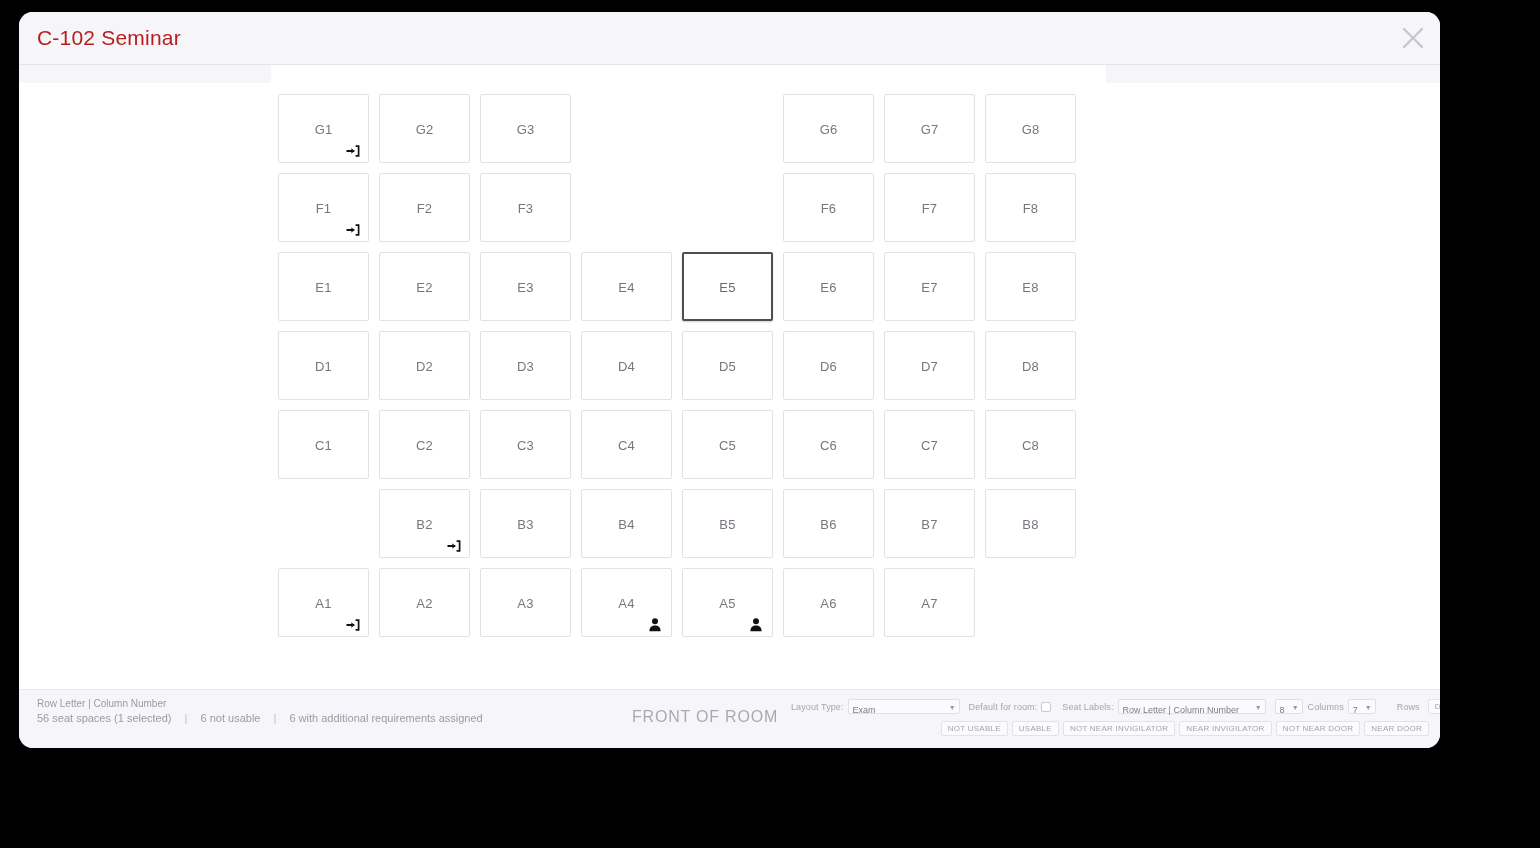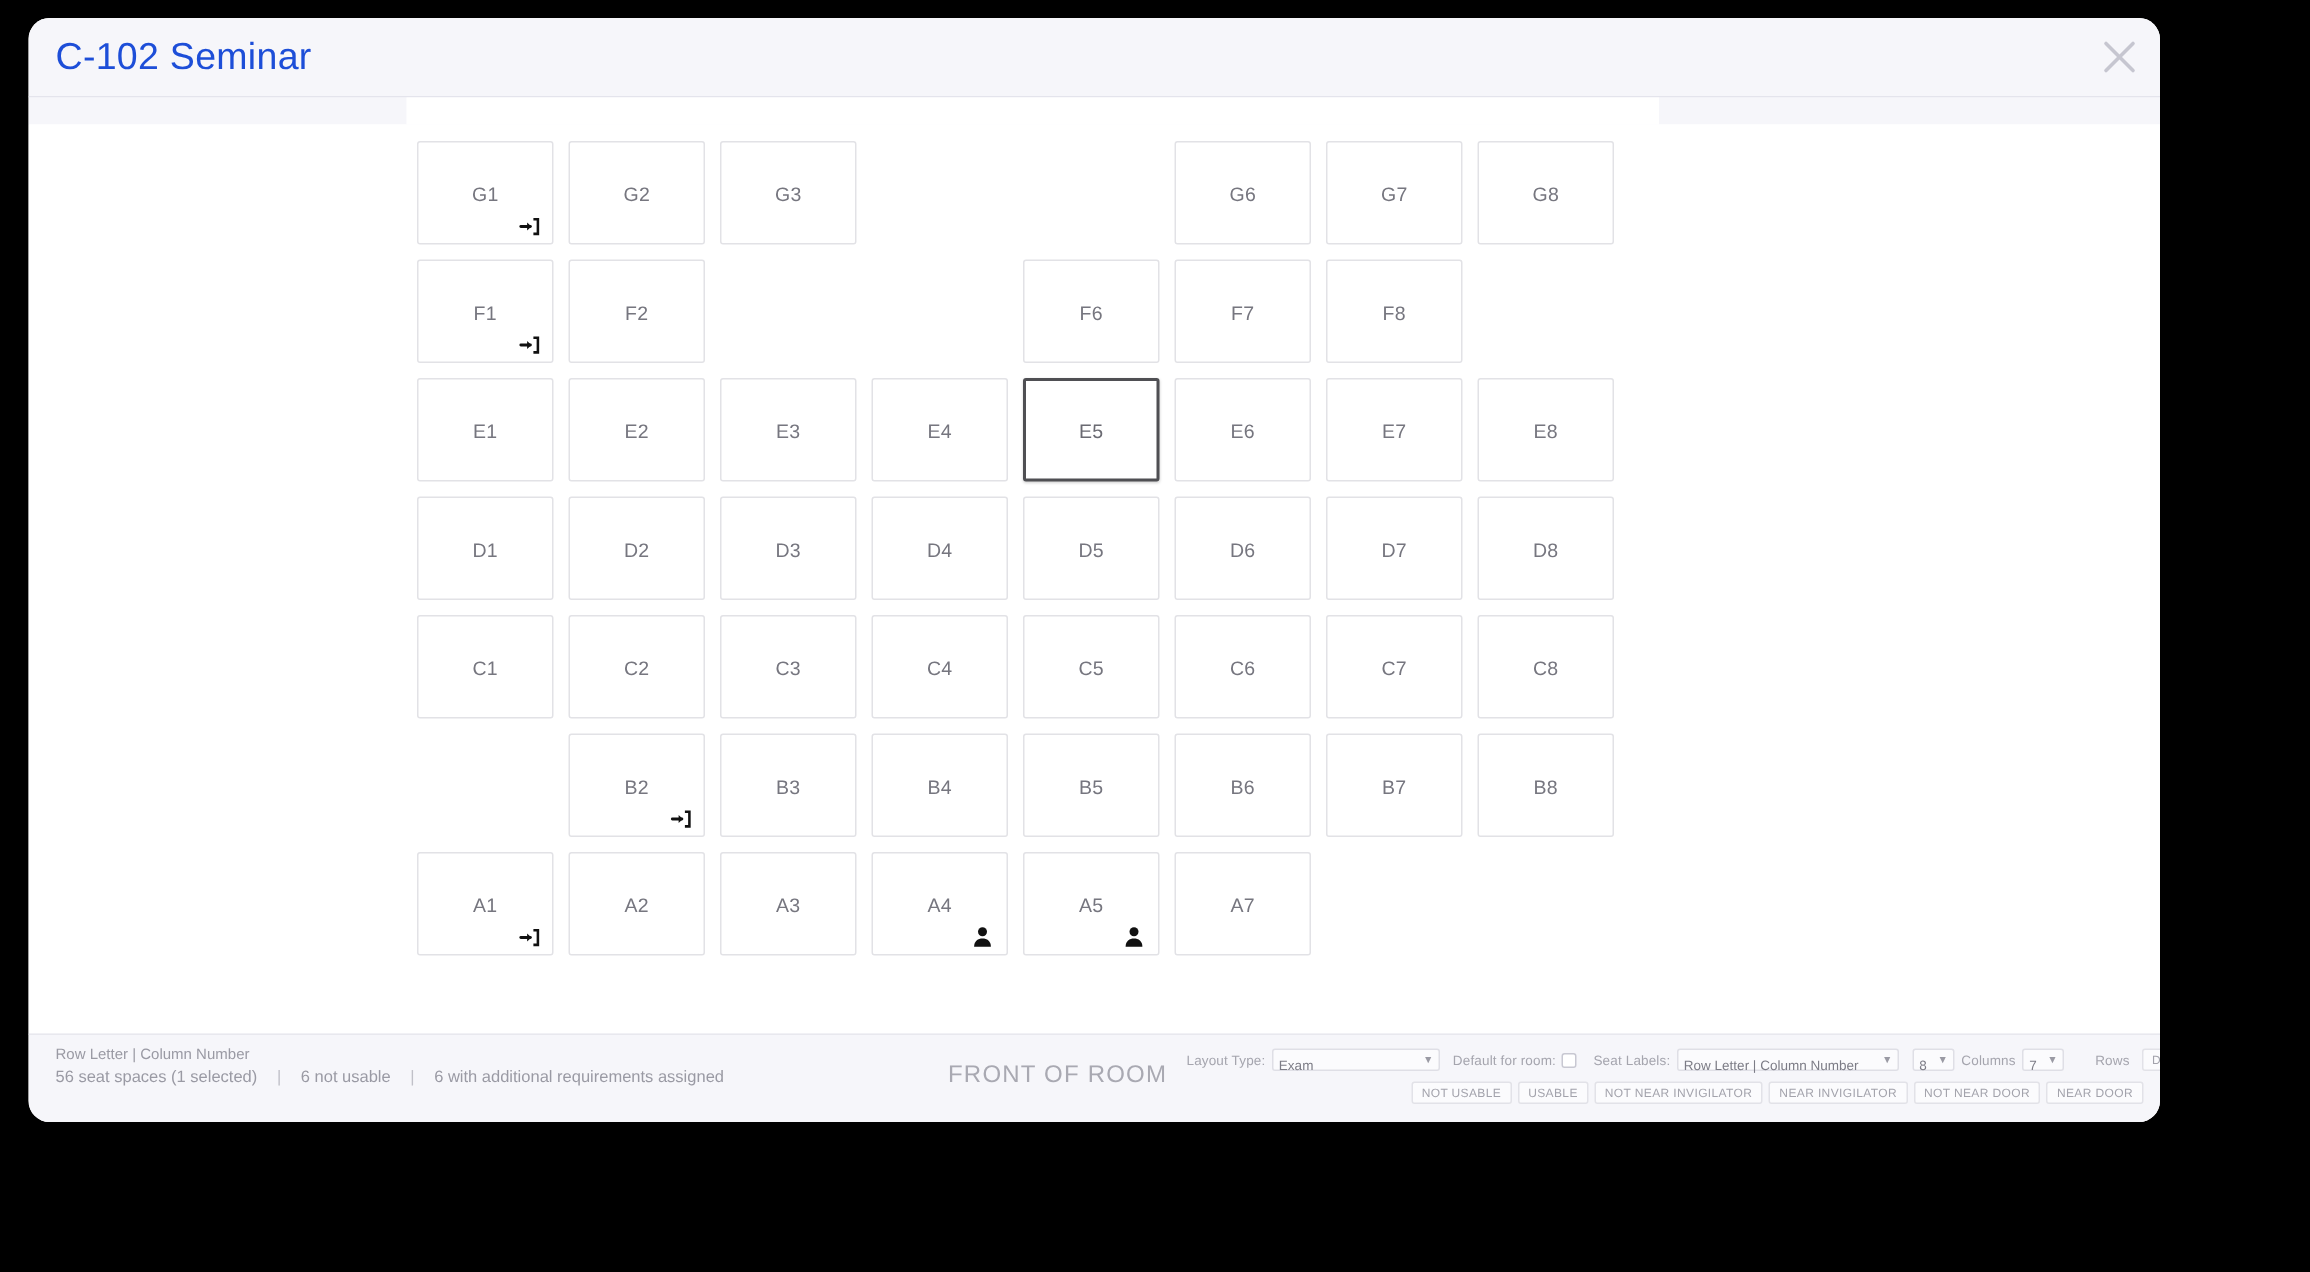--- a/index.html
+++ b/index.html
@@ -39,22 +39,22 @@
     position: relative;
     height: 52px;
     flex: 0 0 52px;
     background: #f6f6fa;
     border-bottom: 1px solid #e4e4ec;
     display: flex;
     align-items: center;
   }
   .dialog-title {
     margin-left: 18px;
-    font-size: 25px;
-    color: #1d4ed8;
+    font-size: 21px;
+    color: #b91c1c;
     font-weight: 400;
     letter-spacing: 0.2px;
     white-space: nowrap;
   }
   .close-btn {
     position: absolute;
     right: 10px;
     top: 9px;
     width: 34px;
     height: 34px;
@@ -330,20 +330,25 @@
                     <path d="M10.6 3.1 L13.6 3.1 L13.6 12.9 L10.6 12.9" fill="none" stroke="#111" stroke-width="1.7" stroke-linejoin="miter"></path>
                   </svg>
                 </div>
               </div>
             </div>
             <div class="seat-cell">
               <div class="seat">
                 <div class="seat-label">F2</div>
               </div>
             </div>
+            <div class="seat-cell">
+              <div class="seat">
+                <div class="seat-label">F3</div>
+              </div>
+            </div>
             <div class="seat-empty"></div>
             <div class="seat-empty"></div>
             <div class="seat-cell">
               <div class="seat">
                 <div class="seat-label">F6</div>
               </div>
             </div>
             <div class="seat-cell">
               <div class="seat">
                 <div class="seat-label">F7</div>
@@ -562,20 +567,25 @@
             </div>
             <div class="seat-cell">
               <div class="seat">
                 <div class="seat-label">A5</div>
                 <div class="seat-badge">
                   <svg width="14" height="15" viewBox="0 0 14 15" aria-hidden="true">
                     <circle cx="7" cy="4.2" r="3" fill="#111"></circle>
                     <path d="M1.4 14.2 C1.4 10.3 4 8.6 7 8.6 C10 8.6 12.6 10.3 12.6 14.2 Z" fill="#111"></path>
                   </svg>
                 </div>
+              </div>
+            </div>
+            <div class="seat-cell">
+              <div class="seat">
+                <div class="seat-label">A6</div>
               </div>
             </div>
             <div class="seat-cell">
               <div class="seat">
                 <div class="seat-label">A7</div>
               </div>
             </div>
             <div class="seat-empty"></div>
           </div>
         </div>

